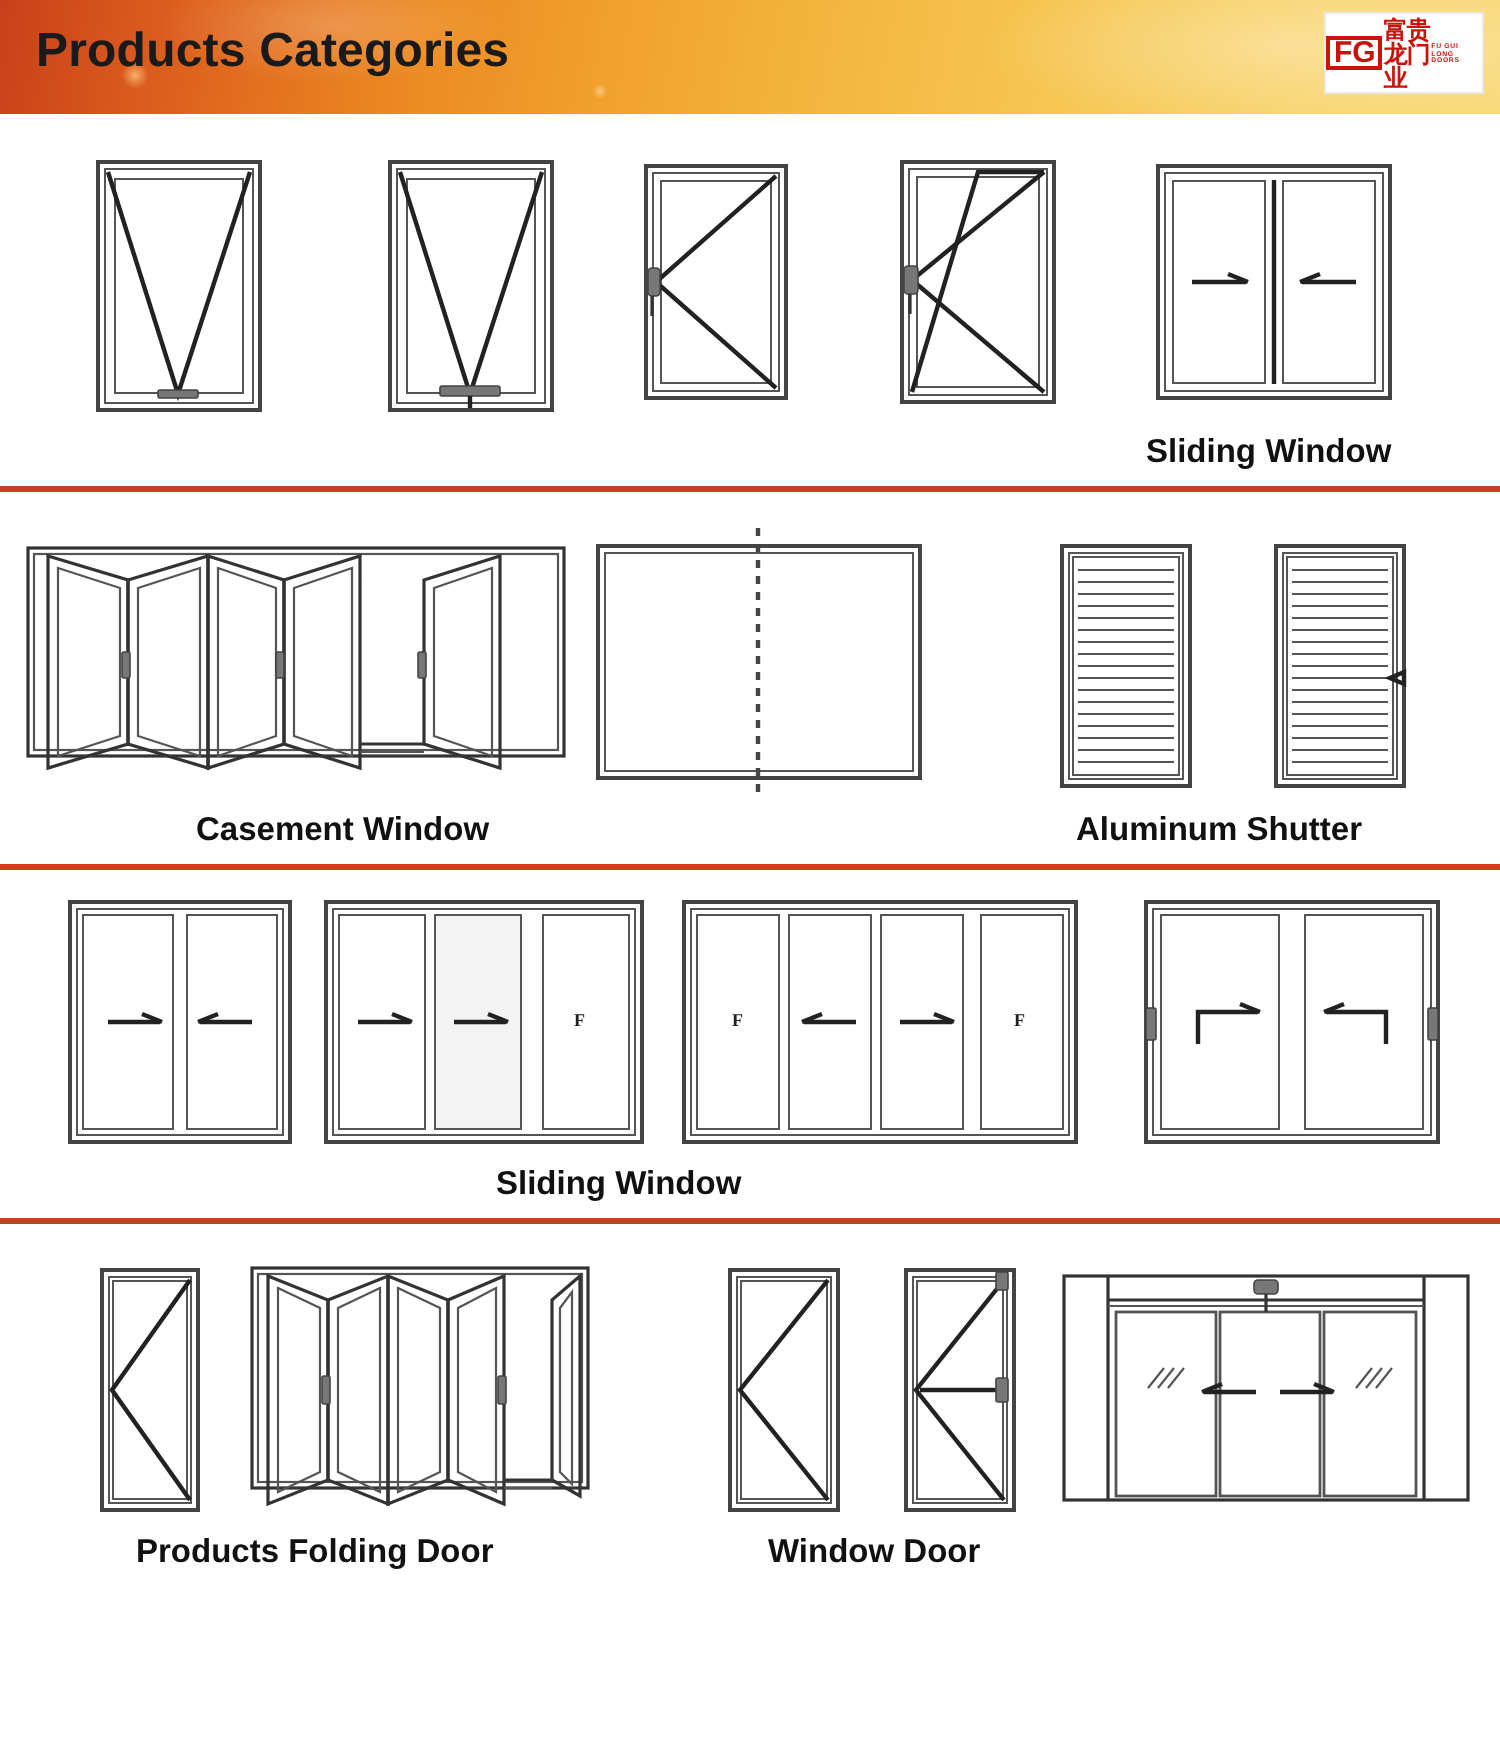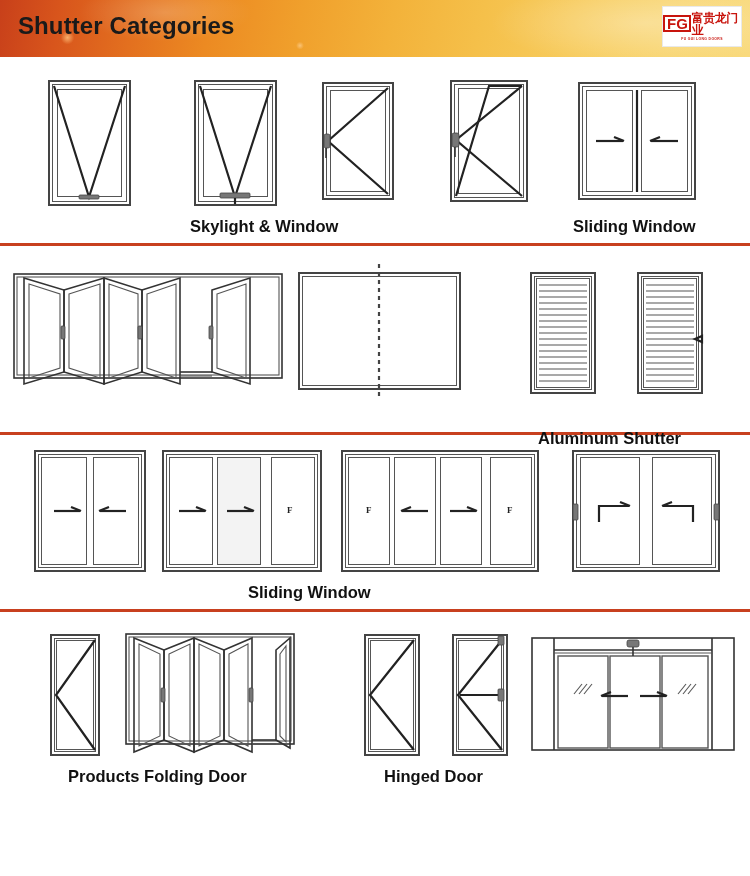--- a/index.html
+++ b/index.html
@@ -36,21 +36,21 @@
     font-size: 24px; font-weight: bold; color: #1a1a1a;
     letter-spacing: .1px; z-index: 2;
   }
   .logo-box {
     position: absolute; right: 8px; top: 6px;
     width: 80px; height: 41px;
     background: #ffffff; border: 1px solid #e9e9e9;
     display: flex; align-items: center; justify-content: center;
     z-index: 2;
   }
-  .logo-inner { display: flex; flex-direction: column; align-items: center; line-height: 1; }
+  .logo-inner { display: flex; align-items: center; line-height: 1; }
   .logo-row { display: flex; align-items: center; gap: 1px; }
   .logo-mark {
     font-size: 15px; font-weight: bold; color: #c8140d;
     border: 2px solid #c8140d; padding: 0 1px 0 2px;
     line-height: 13px; height: 17px;
   }
   .logo-cn { font-size: 12px; font-weight: bold; color: #c8140d; letter-spacing: -.5px; }
   .logo-en { font-size: 3.4px; font-weight: bold; color: #c8140d; letter-spacing: .35px; margin-top: 2px; }
 
   
@@ -87,21 +87,21 @@
   .glass { fill: #fff; stroke: #555; stroke-width: 1.4; }
   .ffix {
     position: absolute; font-size: 9px; font-weight: bold; color: #222;
     font-family: "Liberation Serif", serif;
   }
 </style>
 </head>
 <body>
 
 <div class="header">
-  <div class="header-title">Shutter Categories</div>
+  <div class="header-title">Products Categories</div>
   <div class="logo-box">
     <div class="logo-inner">
       <div class="logo-row">
         <span class="logo-mark">FG</span>
         <span class="logo-cn">富贵龙门业</span>
       </div>
       <div class="logo-en">FU GUI LONG DOORS</div>
     </div>
   </div>
 </div>
@@ -157,21 +157,20 @@
         <path class="lnB" d="M59 8 L59 110"></path>
         <path class="lnB" d="M18 59 L45 59"></path>
           <path class="lnB" d="M36 55 L46 59"></path>
         <path class="lnB" d="M100 59 L73 59"></path>
           <path class="lnB" d="M82 55 L72 59"></path>
       </svg>
     </div>
 
   </div>
   <div class="labels">
-    <div class="lbl" style="left:190px;">Skylight &amp; Window</div>
     <div class="lbl" style="left:573px;">Sliding Window</div>
   </div>
 </div>
 <div class="divider"></div>
 
 <div class="row">
   <div class="figs" style="height:160px;">
 
     <div class="fig" style="left:12px; top:18px; width:272px; height:132px;">
       <svg class="svgfig" viewBox="0 0 272 132" preserveAspectRatio="none">
@@ -258,21 +257,22 @@
             <path d="M9 97 H57"></path>
             <path d="M9 103 H57"></path>
           <path d="M9 109 H57"></path>
         </g>
         <path class="lnB" d="M58 67 L65 64 L65 70 Z" fill="#222"></path>
       </svg>
     </div>
 
   </div>
   <div class="labels">
-    <div class="lbl" style="left:538px;margin-top:23px;">Aluminum Shutter</div>
+    <div class="lbl" style="left:98px;">Casement Window</div>
+    <div class="lbl" style="left:538px;">Aluminum Shutter</div>
   </div>
 </div>
 <div class="divider"></div>
 
 <div class="row">
   <div class="figs" style="height:148px;">
 
     <div class="fig" style="left:34px; top:15px; width:112px; height:122px;">
       <div class="frame"></div>
       <div class="sash" style="left:7px; top:7px; width:46px; bottom:7px;"></div>
@@ -410,15 +410,15 @@
         <path class="lnB" d="M98 66 L72 66"></path>
           <path class="lnB" d="M81 62 L71 66"></path>
         <path class="lnB" d="M110 66 L136 66"></path>
           <path class="lnB" d="M127 62 L137 66"></path>
       </svg>
     </div>
 
   </div>
   <div class="labels">
     <div class="lbl" style="left:68px;">Products Folding Door</div>
-    <div class="lbl" style="left:384px;">Hinged Door</div>
+    <div class="lbl" style="left:384px;">Window Door</div>
   </div>
 </div>
 
 </body></html>

